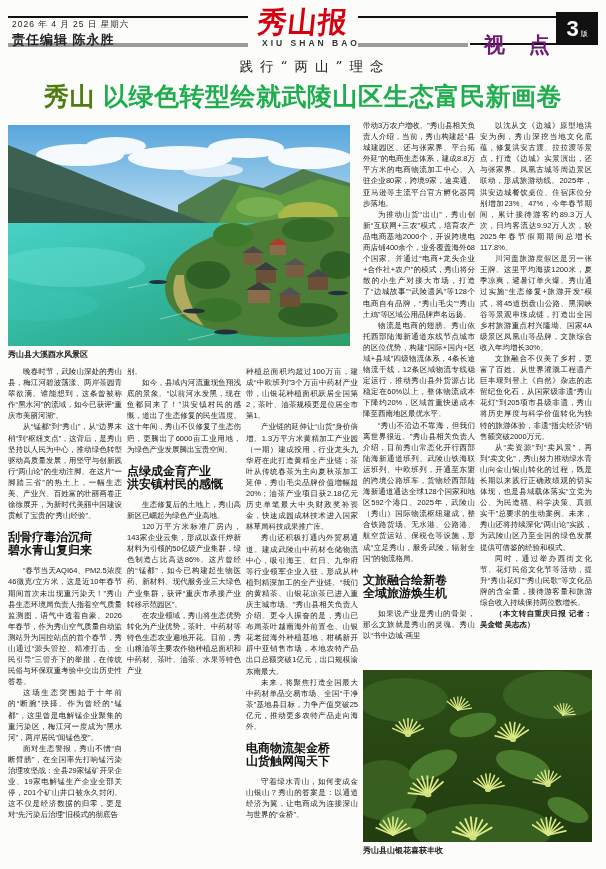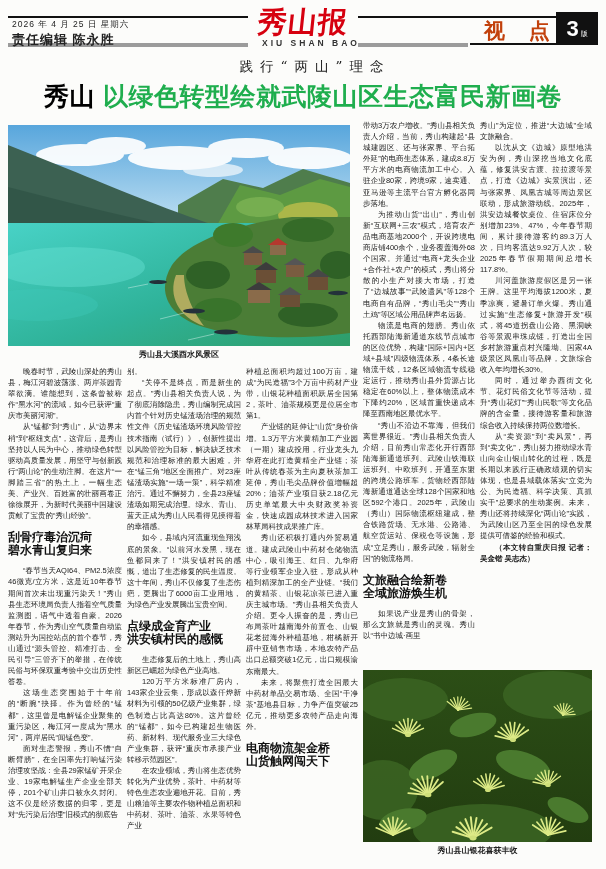--- a/index.html
+++ b/index.html
@@ -15,37 +15,37 @@
   .date1{position:absolute;left:12px;top:19px;font-size:8.5px;letter-spacing:1px;color:#222;}
   .date2{position:absolute;left:12px;top:31px;font-size:13px;letter-spacing:1px;color:#222;font-weight:bold;}
   .masthead{
     position:absolute;left:248px;top:3px;width:110px;text-align:center;
     font-family:"DejaVu Serif","Liberation Serif",serif;
     font-size:29px;font-weight:bold;color:#d6000f;
     transform:skewX(-6deg);letter-spacing:1px;white-space:nowrap;
   }
   .pinyin{position:absolute;left:248px;top:38px;width:110px;text-align:center;
     font-size:8.5px;letter-spacing:3px;color:#333;font-weight:bold;white-space:nowrap;margin-left:8px;}
-  .section-title{position:absolute;left:484px;top:17px;font-size:21px;font-weight:bold;
-    letter-spacing:9px;color:#c2410c;white-space:nowrap;}
+  .section-title{position:absolute;left:484px;top:31px;font-size:21px;font-weight:bold;
+    letter-spacing:9px;color:#701a75;white-space:nowrap;}
   .pagebox{position:absolute;left:556px;top:12px;width:42px;height:33px;background:#111;
     color:#fff;display:flex;align-items:center;justify-content:center;}
   .pagebox .num{font-size:22px;font-weight:bold;line-height:1;}
   .pagebox .ban{font-size:7px;margin-left:2px;margin-top:10px;}
   
   .kicker{position:absolute;left:12px;top:58px;width:606px;text-align:center;
     font-family:"DejaVu Serif","Liberation Serif",serif;
     font-size:13.5px;letter-spacing:7px;color:#222;}
   .headline{position:absolute;left:0;top:80px;width:606px;text-align:center;
     font-size:25px;font-weight:bold;letter-spacing:0.5px;white-space:nowrap;}
-  .hl-red{color:#000000;margin-right:8px;}
+  .hl-red{color:#4d7c0f;margin-right:8px;}
   .hl-green{color:#1fae4e;text-align:right;}
   
   .photo-main{position:absolute;left:8px;top:125px;width:342px;height:221px;overflow:hidden;}
-  .caption{position:absolute;font-size:8px;font-weight:bold;color:#222;text-align:center;
+  .caption{position:absolute;font-size:8px;font-weight:bold;color:#222;text-align:left;
     font-family:"DejaVu Serif","Liberation Serif",serif;}
   .cap1{left:8px;top:349px;width:342px;}
   .photo-plant{position:absolute;left:363px;top:670px;width:229px;height:172px;overflow:hidden;}
   .cap2{left:363px;top:845px;width:229px;}
   
   .col{position:absolute;overflow:hidden;text-align:justify;
     font-size:7.5px;line-height:11.1px;color:#1c1c1c;}
   .col p{margin:0;}
   .para{text-indent:2em;}
   .cont{text-indent:0;}
@@ -165,60 +165,60 @@
       <span>刮骨疗毒治沉疴</span>
       <span>碧水青山复归来</span>
     </div>
     <p class="para">“春节当天AQI64、PM2.5浓度46微克/立方米，这是近10年春节期间首次未出现重污染天！”秀山县生态环境局负责人指着空气质量监测图，语气中透着自豪。2026年春节，作为秀山空气质量自动监测站升为国控站点的首个春节，秀山通过“源头管控、精准打击、全民引导”三管齐下的举措，在传统民俗与环保双重考验中交出历史性答卷。</p>
     <p class="para">这场生态突围始于十年前的“断腕”抉择。作为曾经的“锰都”，这里曾是电解锰企业聚集的重污染区，梅江河一度成为“黑水河”，两岸居民“闻锰色变”。</p>
     <p class="para">面对生态警报，秀山不惜“自断臂膀”，在全国率先打响锰污染治理攻坚战：全县29家锰矿开采企业、19家电解锰生产企业全部关停，201个矿山井口被永久封闭。这不仅是经济数据的归零，更是对“先污染后治理”旧模式的彻底告</p>
   </div>
 
   <div class="col" id="col2">
     <p class="cont">别。</p>
-    <p class="para">“关停不是终点，而是新生的起点。”秀山县相关负责人说，为了彻底消除隐患，秀山编制完成国内首个针对历史锰渣场治理的规范性文件《历史锰渣场环境风险管控技术指南（试行）》，创新性提出以风险管控为目标，解决缺乏技术规范和治理标准的最大困难，并在“锰三角”地区全面推广。对23座锰渣场实施“一场一策”，科学精准治污。通过不懈努力，全县23座锰渣场如期完成治理。绿水、青山、蓝天正成为秀山人民看得见摸得着的幸福感。</p>
     <p class="para">如今，县域内河流重现鱼翔浅底的景象。“以前河水发黑，现在鱼都回来了！”洪安镇村民的感慨，道出了生态修复的民生温度。这十年间，秀山不仅修复了生态伤疤，更腾出了6000亩工业用地，为绿色产业发展腾出宝贵空间。</p>
     <div class="subhead">
       <span>点绿成金育产业</span>
       <span>洪安镇村民的感慨</span>
     </div>
     <p class="para">生态修复后的土地上，秀山高新区已崛起为绿色产业高地。</p>
     <p class="para">120万平方米标准厂房内，143家企业云集，形成以森仟烨新材料为引领的50亿级产业集群，绿色制造占比高达86%。这片曾经的“锰都”，如今已构建起生物医药、新材料、现代服务业三大绿色产业集群，获评“重庆市承接产业转移示范园区”。</p>
     <p class="para">在农业领域，秀山将生态优势转化为产业优势，茶叶、中药材等特色生态农业遍地开花。目前，秀山粮油等主要农作物种植总面积和中药材、茶叶、油茶、水果等特色产业</p>
   </div>
 
   <div class="col" id="col3">
-    <p class="cont">种植总面积均超过100万亩，建成“为民造福”3个万亩中药材产业带，山银花种植面积跃居全国第2，茶叶、油茶规模更是位居全市第1。</p>
+    <p class="cont">种植总面积均超过100万亩，建成“中欧班列”3个万亩中药材产业带，山银花种植面积跃居全国第2，茶叶、油茶规模更是位居全市第1。</p>
     <p class="para">产业链的延伸让“山货”身价倍增。1.3万平方米黄精加工产业园（一期）建成投用，行业龙头九华府在此打造黄精全产业链；茶叶从传统春茶为主向夏秋茶加工延伸，秀山毛尖品牌价值增幅超20%；油茶产业项目获2.18亿元历史单笔最大中央财政奖补资金，快速成园成林技术进入国家林草局科技成果推广库。</p>
     <p class="para">秀山还积极打通内外贸易通道。建成武陵山中药材仓储物流中心，吸引海王、红日、九华府等行业领军企业入驻，形成从种植到精深加工的全产业链。“我们的黄精茶、山银花凉茶已进入重庆主城市场。”秀山县相关负责人介绍。更令人振奋的是，秀山已布局茶叶越南海外前置仓、山银花老挝海外种植基地，柑橘新开辟中亚销售市场，本地农特产品出口总额突破1亿元，出口规模渝东南最大。</p>
     <p class="para">未来，将聚焦打造全国最大中药材单品交易市场、全国“干净茶”基地县目标，力争产值突破25亿元，推动更多农特产品走向海外。</p>
     <div class="subhead">
       <span>电商物流架金桥</span>
       <span>山货触网闯天下</span>
     </div>
+    <p class="para">守着绿水青山，如何变成金山银山？秀山的答案是：以通道经济为翼，让电商成为连接深山与世界的“金桥”。</p>
   </div>
 
   <div class="col" id="col4">
     <p class="cont">带动3万农户增收。”秀山县相关负责人介绍，当前，秀山构建起“县城建园区、还与张家界、平台拓外延”的电商生态体系，建成8.8万平方米的电商物流加工中心。入驻企业80家，跨境9家，速卖通、亚马逊等主流平台官方孵化器同步落地。</p>
     <p class="para">为推动山货“出山”，秀山创新“互联网+三农”模式，培育农产品电商基地2000个，开设跨境电商店铺400余个，业务覆盖海外68个国家。并通过“电商+龙头企业+合作社+农户”的模式，秀山将分散的小生产对接大市场，打造了“边城故事”“武陵遗风”等128个电商自有品牌，“秀山毛尖”“秀山土鸡”等区域公用品牌声名远扬。</p>
     <p class="para">物流是电商的翅膀。秀山依托西部陆海新通道东线节点城市的区位优势，构建“国际+国内+区域+县域”四级物流体系，4条长途物流干线，12条区域物流专线稳定运行，推动秀山县外货源占比稳定在60%以上，整体物流成本下降约20%，区域首重快递成本降至西南地区最优水平。</p>
     <p class="para">“秀山不沿边不靠海，但我们离世界很近。”秀山县相关负责人介绍，目前秀山常态化开行西部陆海新通道班列、武陵山铁海联运班列、中欧班列，开通至东盟的跨境公路班车，货物经西部陆海新通道通达全球128个国家和地区592个港口。2025年，武陵山（秀山）国际物流枢纽建成，整合铁路货场、无水港、公路港、航空货运站、保税仓等设施，形成“立足秀山，服务武陵，辐射全国”的物流格局。</p>
     <div class="subhead">
       <span>文旅融合绘新卷</span>
       <span>全域旅游焕生机</span>
     </div>
     <p class="para">如果说产业是秀山的骨架，那么文旅就是秀山的灵魂。秀山以“书中边城·画里</p>
   </div>
 
   <div class="col" id="col5">
-    <p class="cont">秀山”为定位，推进“大边城”全域文旅融合。</p>
     <p class="para">以沈从文《边城》原型地洪安为例，秀山深挖当地文化底蕴，修复洪安古渡、拉拉渡等景点，打造《边城》实景演出，还与张家界、凤凰古城等周边景区联动，形成旅游动线。2025年，洪安边城餐饮桌位、住宿床位分别增加23%、47%，今年春节期间，累计接待游客约89.3万人次，日均客流达9.92万人次，较2025年春节假期期间总增长117.8%。</p>
     <p class="para">川河盖旅游度假区是另一张王牌。这里平均海拔1200米，夏季凉爽，避暑订单火爆。秀山通过实施“生态修复+旅游开发”模式，将45道拐盘山公路、黑洞峡谷等景观串珠成链，打造出全国乡村旅游重点村兴隆坳、国家4A级景区凤凰山等品牌，文旅综合收入年均增长30%。</p>
+    <p class="para">文旅融合不仅美了乡村，更富了百姓。从世界灌溉工程遗产巨丰堰到登上《自然》杂志的志留纪鱼化石，从国家级非遗“秀山花灯”到205项市县级非遗，秀山将历史厚度与科学价值转化为独特的旅游体验，非遗“指尖经济”销售额突破2000万元。</p>
+    <p class="para">从“卖资源”到“卖风景”，再到“卖文化”，秀山努力推动绿水青山向金山银山转化的过程，既是长期以来践行正确政绩观的切实体现，也是县域载体落实“立党为公、为民造福、科学决策、真抓实干”总要求的生动案例。未来，秀山还将持续深化“两山论”实践，为武陵山区乃至全国的绿色发展提供可借鉴的经验和模式。</p>
     <p class="para">同时，通过举办西街文化节、花灯民俗文化节等活动，提升“秀山花灯”“秀山民歌”等文化品牌的含金量，接待游客量和旅游综合收入持续保持两位数增长。</p>
-    <p class="para">从“卖资源”到“卖风景”，再到“卖文化”，秀山努力推动绿水青山向金山银山转化的过程，既是长期以来践行正确政绩观的切实体现，也是县域载体落实“立党为公、为民造福、科学决策、真抓实干”总要求的生动案例。未来，秀山还将持续深化“两山论”实践，为武陵山区乃至全国的绿色发展提供可借鉴的经验和模式。</p>
     <p class="byline">（本文转自重庆日报  记者：吴金锴  吴志杰）</p>
   </div>
 
   <div class="photo-plant">
     <svg viewBox="0 0 229 172" width="229" height="172" preserveAspectRatio="none">
       <defs>
         <linearGradient id="pg" x1="0" y1="0" x2="0" y2="1">
           <stop offset="0" stop-color="#2c4e16"></stop>
             <stop offset="1" stop-color="#223d10"></stop>
         </linearGradient>

